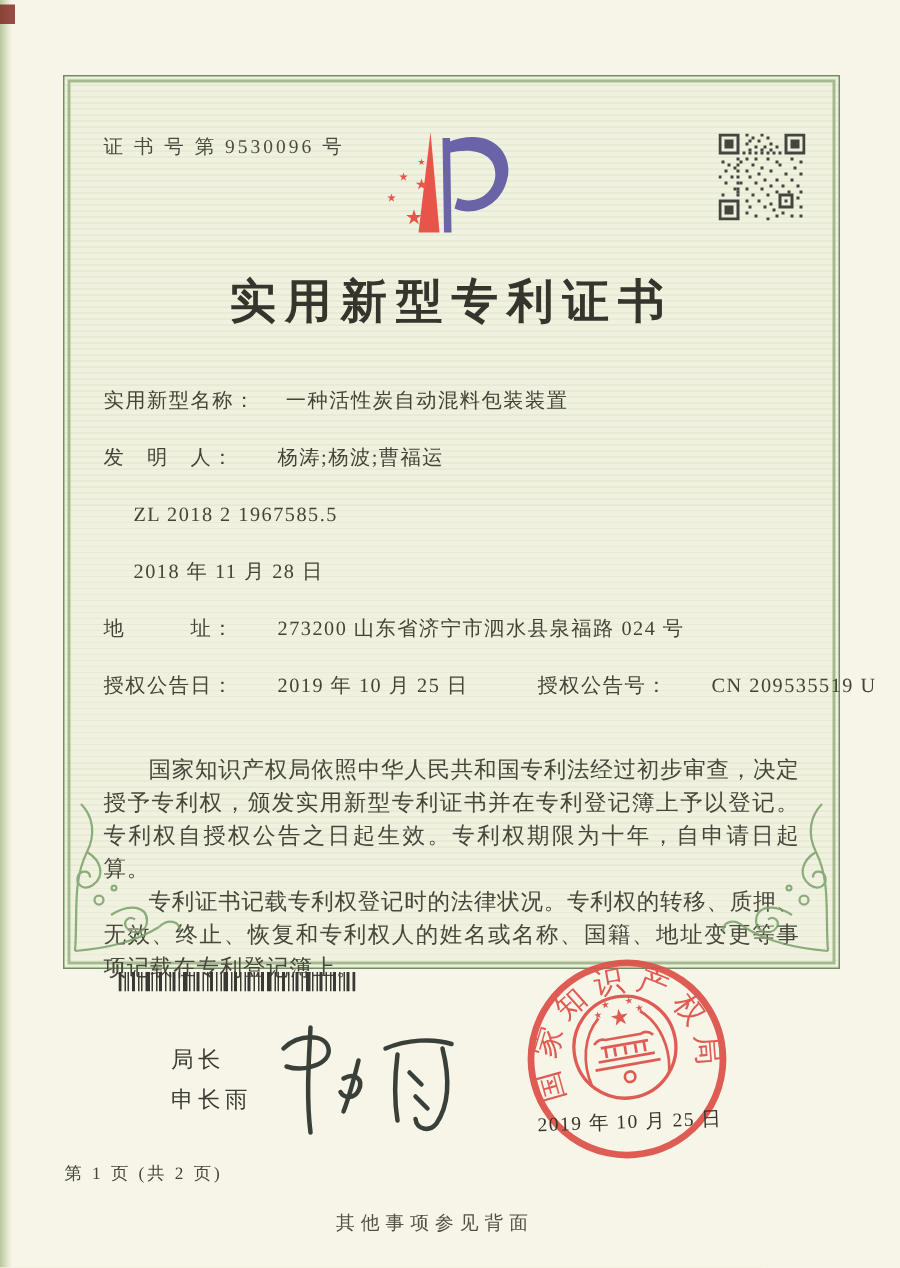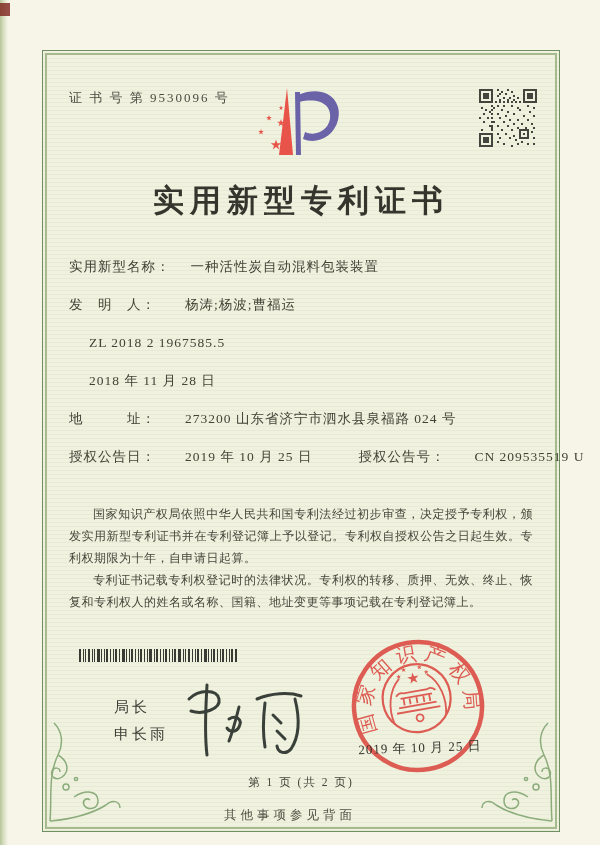--- a/index.html
+++ b/index.html
@@ -4,46 +4,46 @@
 <style>
   html,body{margin:0;padding:0;}
   body{
     width:600px;height:845px;position:relative;overflow:hidden;
     background:#f7f4e8;
     font-family:"Liberation Serif","DejaVu Serif",serif;
   }
   .scan-edge-left{position:absolute;left:0;top:0;bottom:0;width:8px;
     background:linear-gradient(90deg,#b7c69c 0%,#dfe3c9 55%,rgba(255,255,255,0) 100%);}
   .corner-mark{position:absolute;left:0;top:3px;width:10px;height:13px;background:#7d221c;opacity:.8;}
-  .cert{position:absolute;left:42px;top:50px;width:518px;height:782px;box-sizing:border-box;
+  .cert{position:absolute;left:42px;top:50px;width:518px;height:596px;box-sizing:border-box;
     border:1px solid #6f8f63;
     background:repeating-linear-gradient(0deg,rgba(148,176,126,.10) 0 1px,rgba(0,0,0,0) 1px 4px),#f0f2df;}
   .cert-inner{position:absolute;inset:2px;border:2px solid #a5bb8f;pointer-events:none;}
   .cert-no{position:absolute;left:26px;top:38px;font-size:13px;letter-spacing:2px;color:#4b4b41;}
   .logo{position:absolute;left:205px;top:24px;}
   .qr{position:absolute;left:436px;top:38px;}
   .title{position:absolute;left:0;right:0;top:129px;text-align:center;
     font-size:31px;font-weight:600;letter-spacing:6px;color:#35352d;}
   .fields{position:absolute;left:26px;right:20px;top:204px;display:flex;flex-direction:column;gap:15px;
     font-size:13.5px;color:#434336;}
   .frow{display:flex;line-height:23px;white-space:nowrap;}
   .flabel{min-width:96px;letter-spacing:1px;}
   .fvalue{margin-left:20px;letter-spacing:1px;text-align:right;}
   .pair2{margin-left:46px;display:flex;font-family:Liberation Serif, serif;}
-  .body-text{position:absolute;left:26px;right:26px;top:452px;font-size:12px;line-height:22px;
+  .body-text{position:absolute;left:26px;right:26px;top:452px;font-size:15px;line-height:22px;
     color:#46463a;text-align:justify;}
   .body-text p{margin:0;text-indent:2em;letter-spacing:.5px;}
   .barcode{position:absolute;left:36px;top:597px;}
   .signer{position:absolute;left:71px;top:642px;font-family:"Liberation Sans","DejaVu Sans",sans-serif;
     font-size:15px;color:#3d3d36;letter-spacing:3px;line-height:27px;}
   .signature{position:absolute;left:130px;top:628px;}
   .seal{position:absolute;left:305px;top:585px;opacity:.92;}
   .seal-date{position:absolute;left:310px;top:688px;width:134px;text-align:center;font-size:13px;
     color:#34342d;letter-spacing:1px;transform:rotate(-2deg);}
-  .page-info{position:absolute;left:0;right:0;top:724px;text-align:center;font-size:11.5px;
+  .page-info{position:absolute;left:0;right:0;top:724px;text-align:left;font-size:11.5px;
     color:#45453a;letter-spacing:2px;}
   .back-note{position:absolute;left:0;width:580px;top:807px;text-align:center;font-size:12.5px;
     color:#514f43;letter-spacing:4px;}
   .orn{position:absolute;bottom:3px;}
   .orn-bl{left:3px;}
   .orn-br{right:3px;transform:scaleX(-1);}
 </style>
 </head>
 <body>
 

